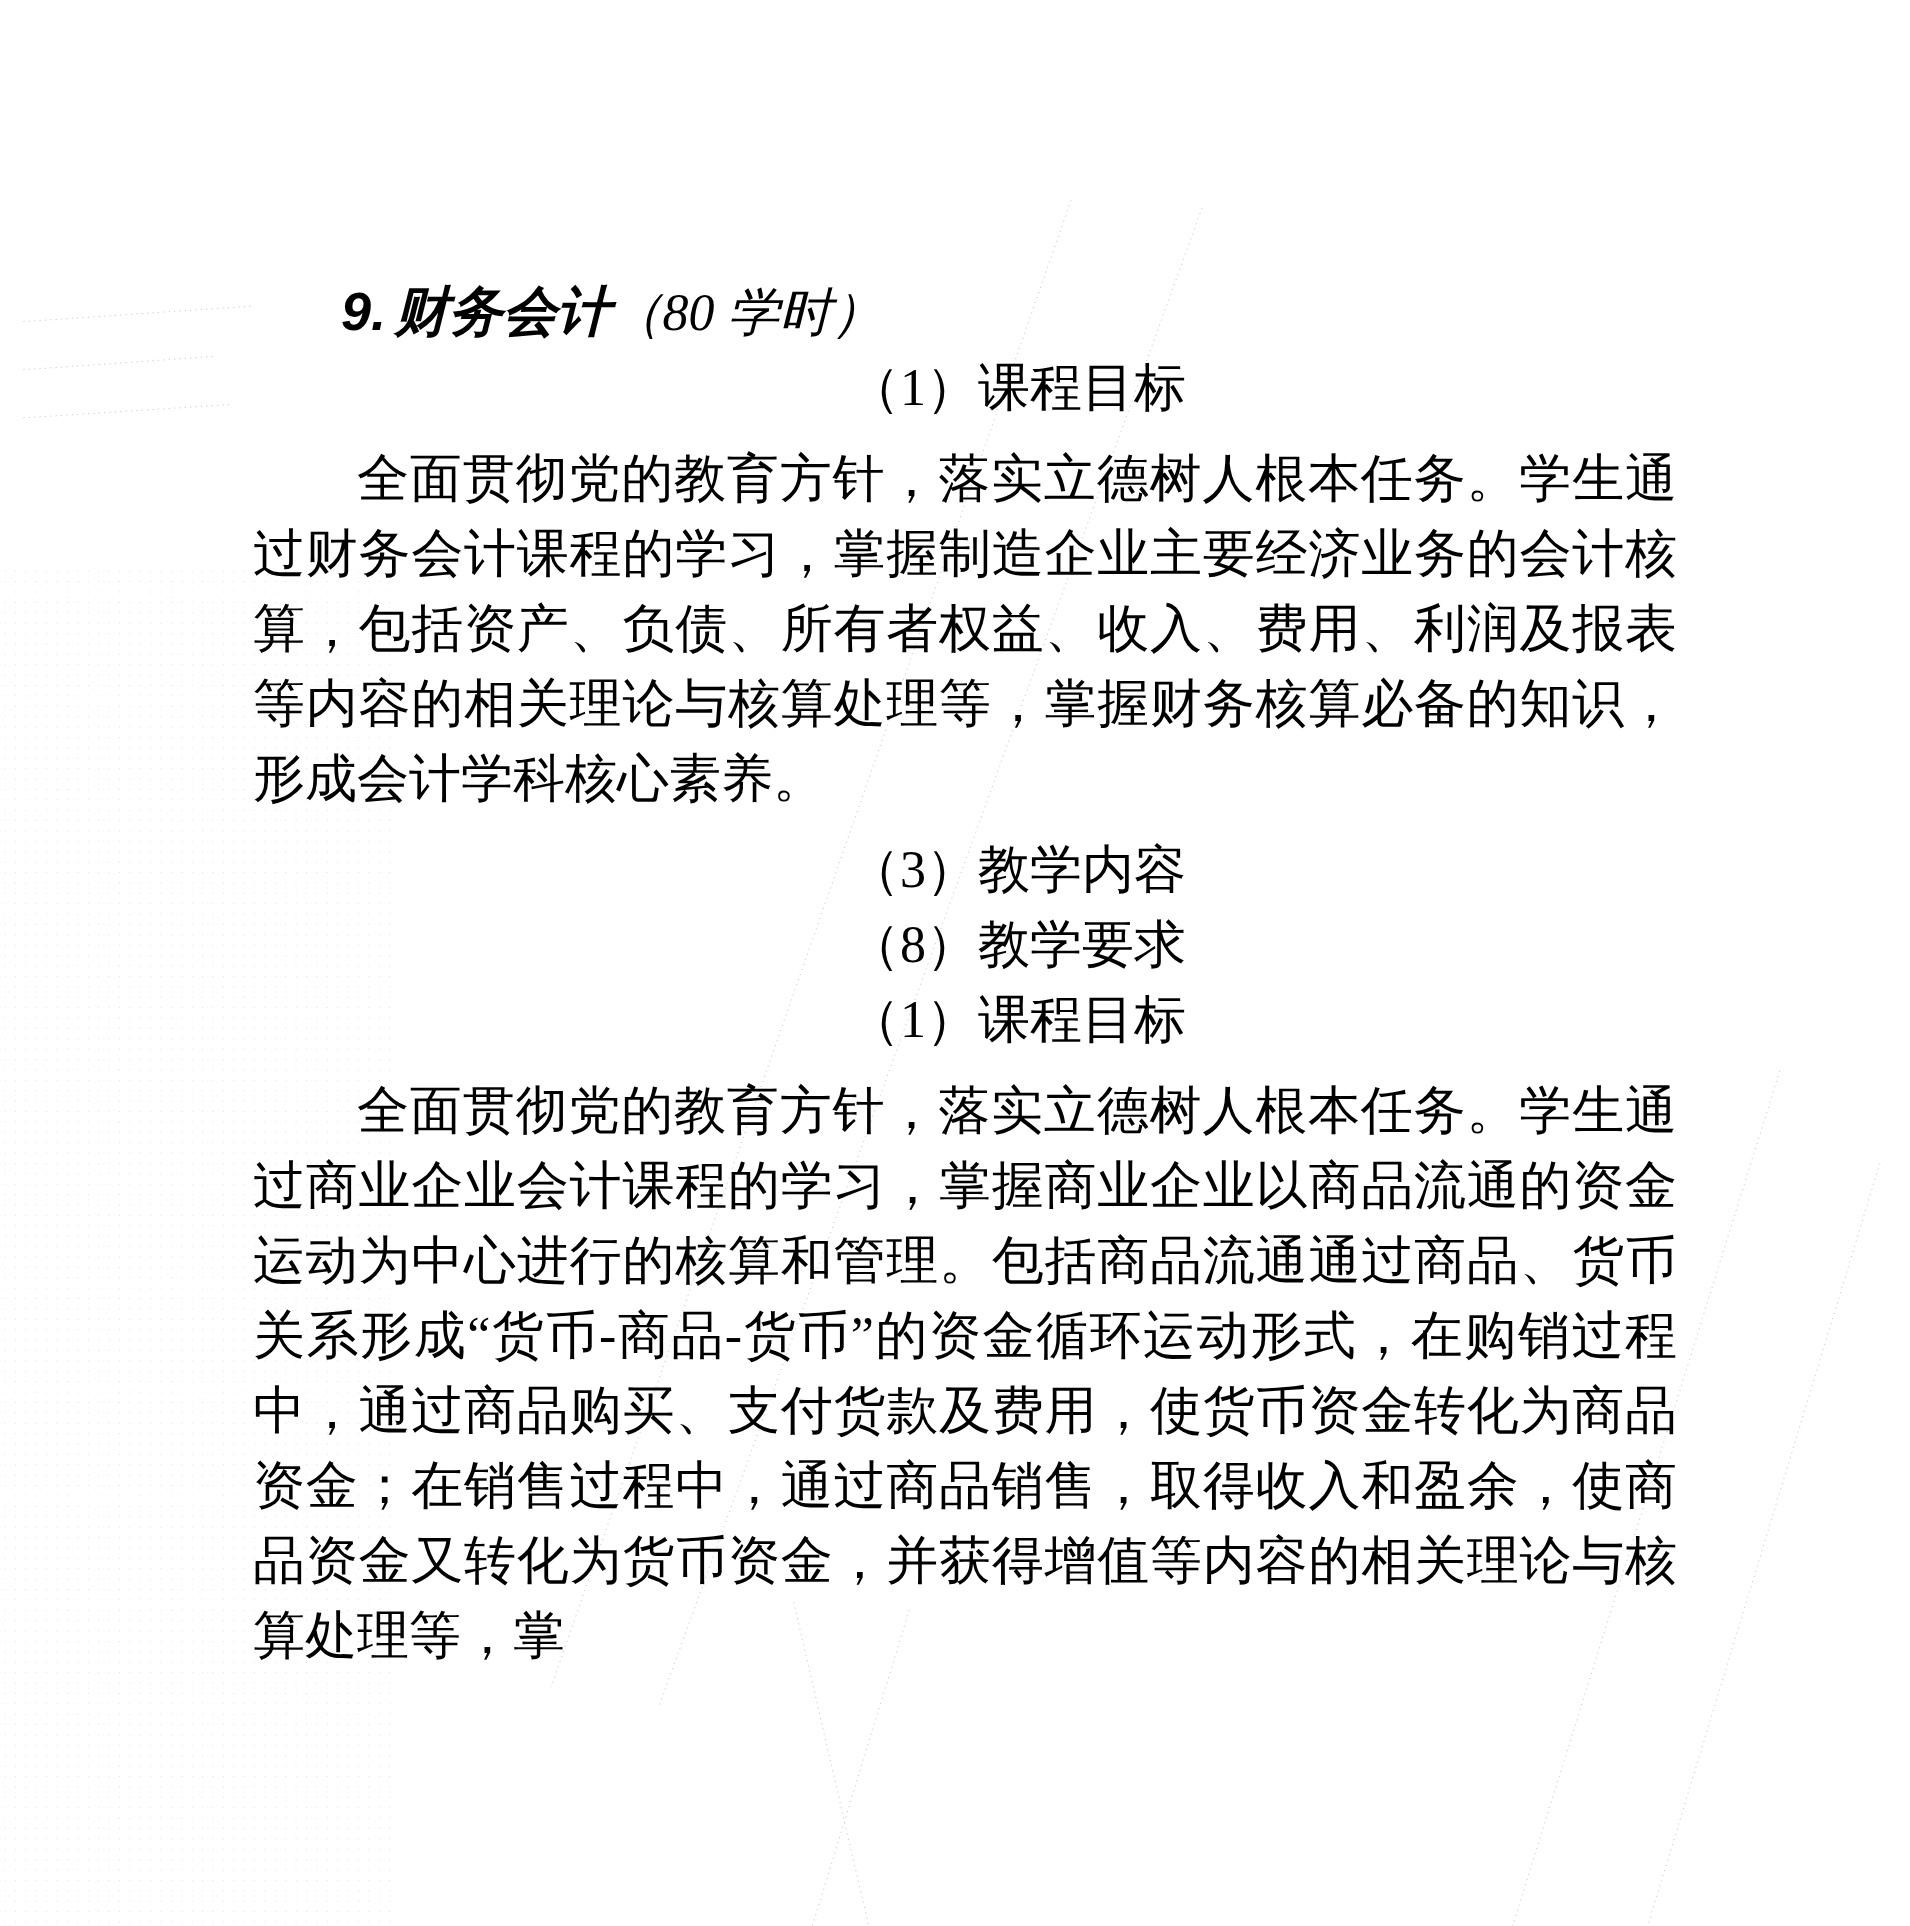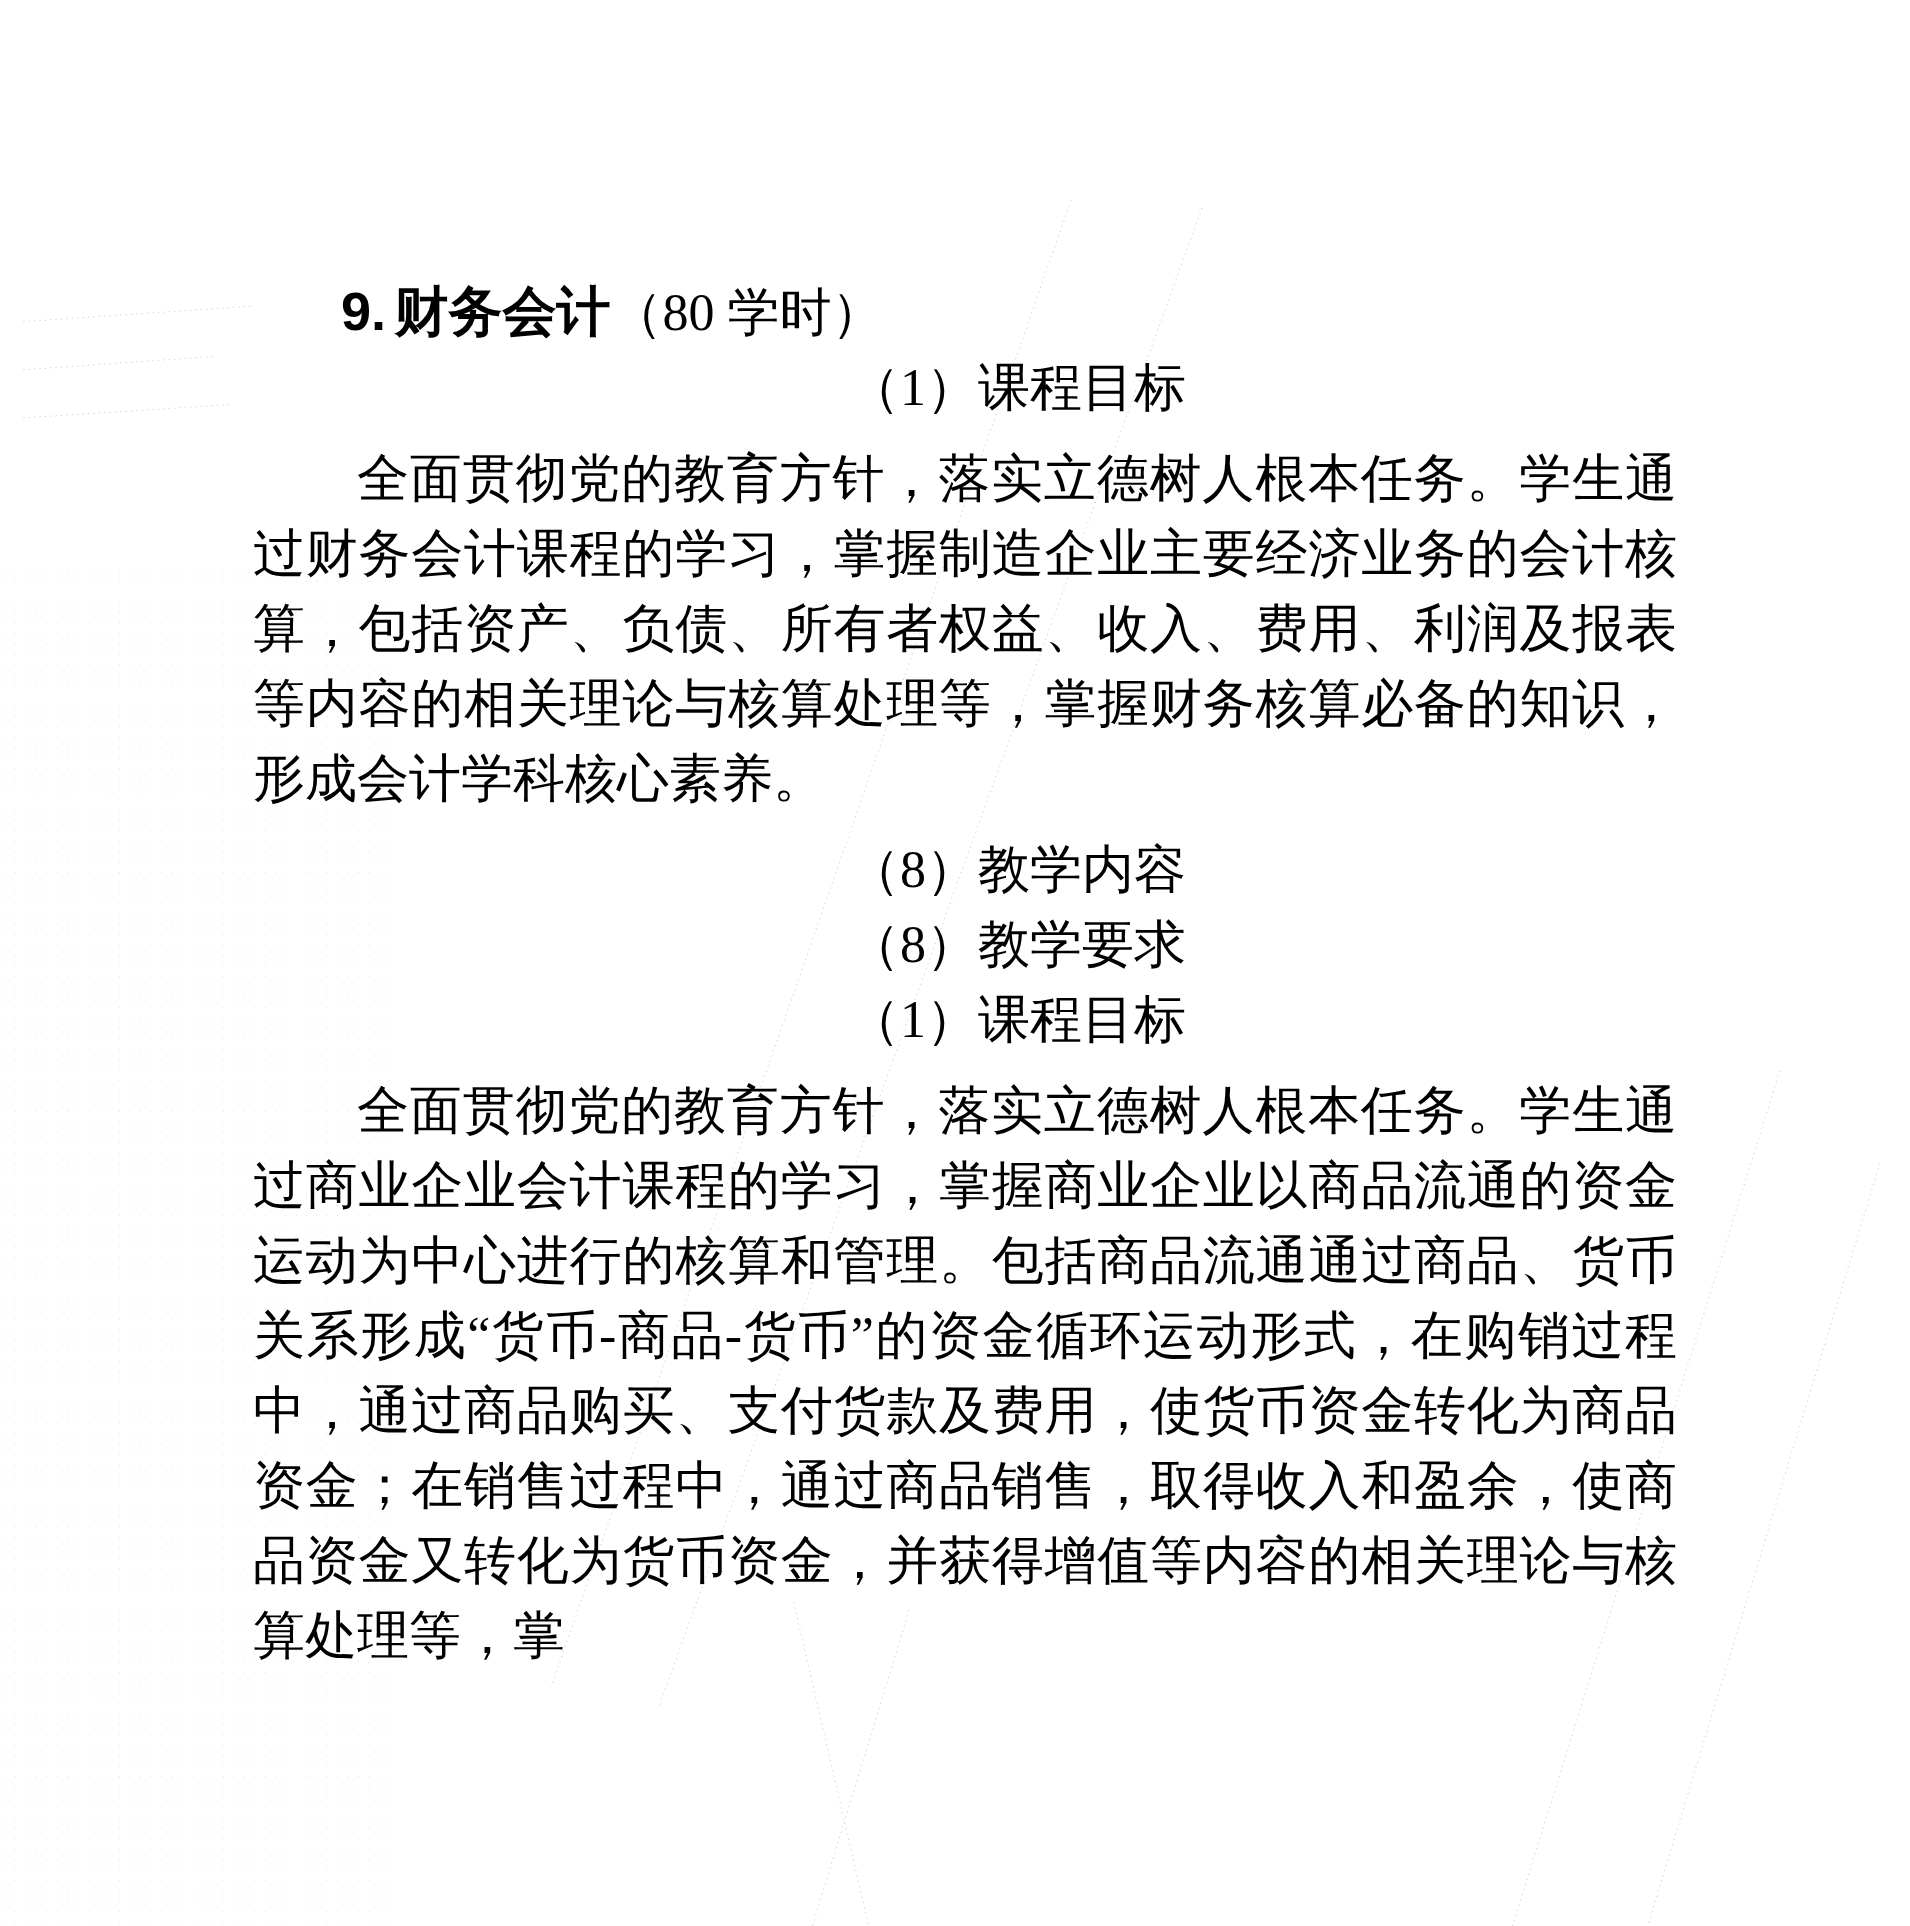--- a/index.html
+++ b/index.html
@@ -49,20 +49,21 @@
     margin: 16px;
     text-indent: 2em;
   }
   h2.sec-heading {
     margin: 0;
     padding-left: 104px;
     font-size: 52px;
     line-height: 75px;
     font-weight: normal;
     text-align: left;
+    font-style: italic;
   }
   h2.sec-heading .h-num,
   h2.sec-heading .h-title {
     font-family: "Liberation Sans", "DejaVu Sans", sans-serif;
     font-weight: 700;
     font-size: 54px;
   }
   h2.sec-heading .h-num { margin-right: 8.5px; }
   h2.sec-heading .h-hours {
     font-family: "Liberation Serif", "DejaVu Serif", serif;
@@ -110,21 +111,21 @@
 
   <main class="content">
 
     <h2 class="sec-heading">
       <span class="h-num">9.</span><span class="h-title">财务会计</span><span class="h-hours">（80 学时）</span>
     </h2>
 
     <h3 class="sub-heading">（1）课程目标</h3>
     <p>全面贯彻党的教育方针，落实立德树人根本任务。学生通过财务会计课程的学习，掌握制造企业主要经济业务的会计核算，包括资产、负债、所有者权益、收入、费用、利润及报表等内容的相关理论与核算处理等，掌握财务核算必备的知识，形成会计学科核心素养。</p>
 
-    <h3 class="sub-heading">（8）教学内容</h3>
+    <h3 class="sub-heading">（3）教学内容</h3>
 
     <h3 class="sub-heading">（8）教学要求</h3>
 
 
     <h3 class="sub-heading">（1）课程目标</h3>
     <p>全面贯彻党的教育方针，落实立德树人根本任务。学生通过商业企业会计课程的学习，掌握商业企业以商品流通的资金运动为中心进行的核算和管理。包括商品流通通过商品、货币关系形成“货币-商品-货币”的资金循环运动形式，在购销过程中，通过商品购买、支付货款及费用，使货币资金转化为商品资金；在销售过程中，通过商品销售，取得收入和盈余，使商品资金又转化为货币资金，并获得增值等内容的相关理论与核算处理等，掌</p>
 
   </main>
 
 </div>

